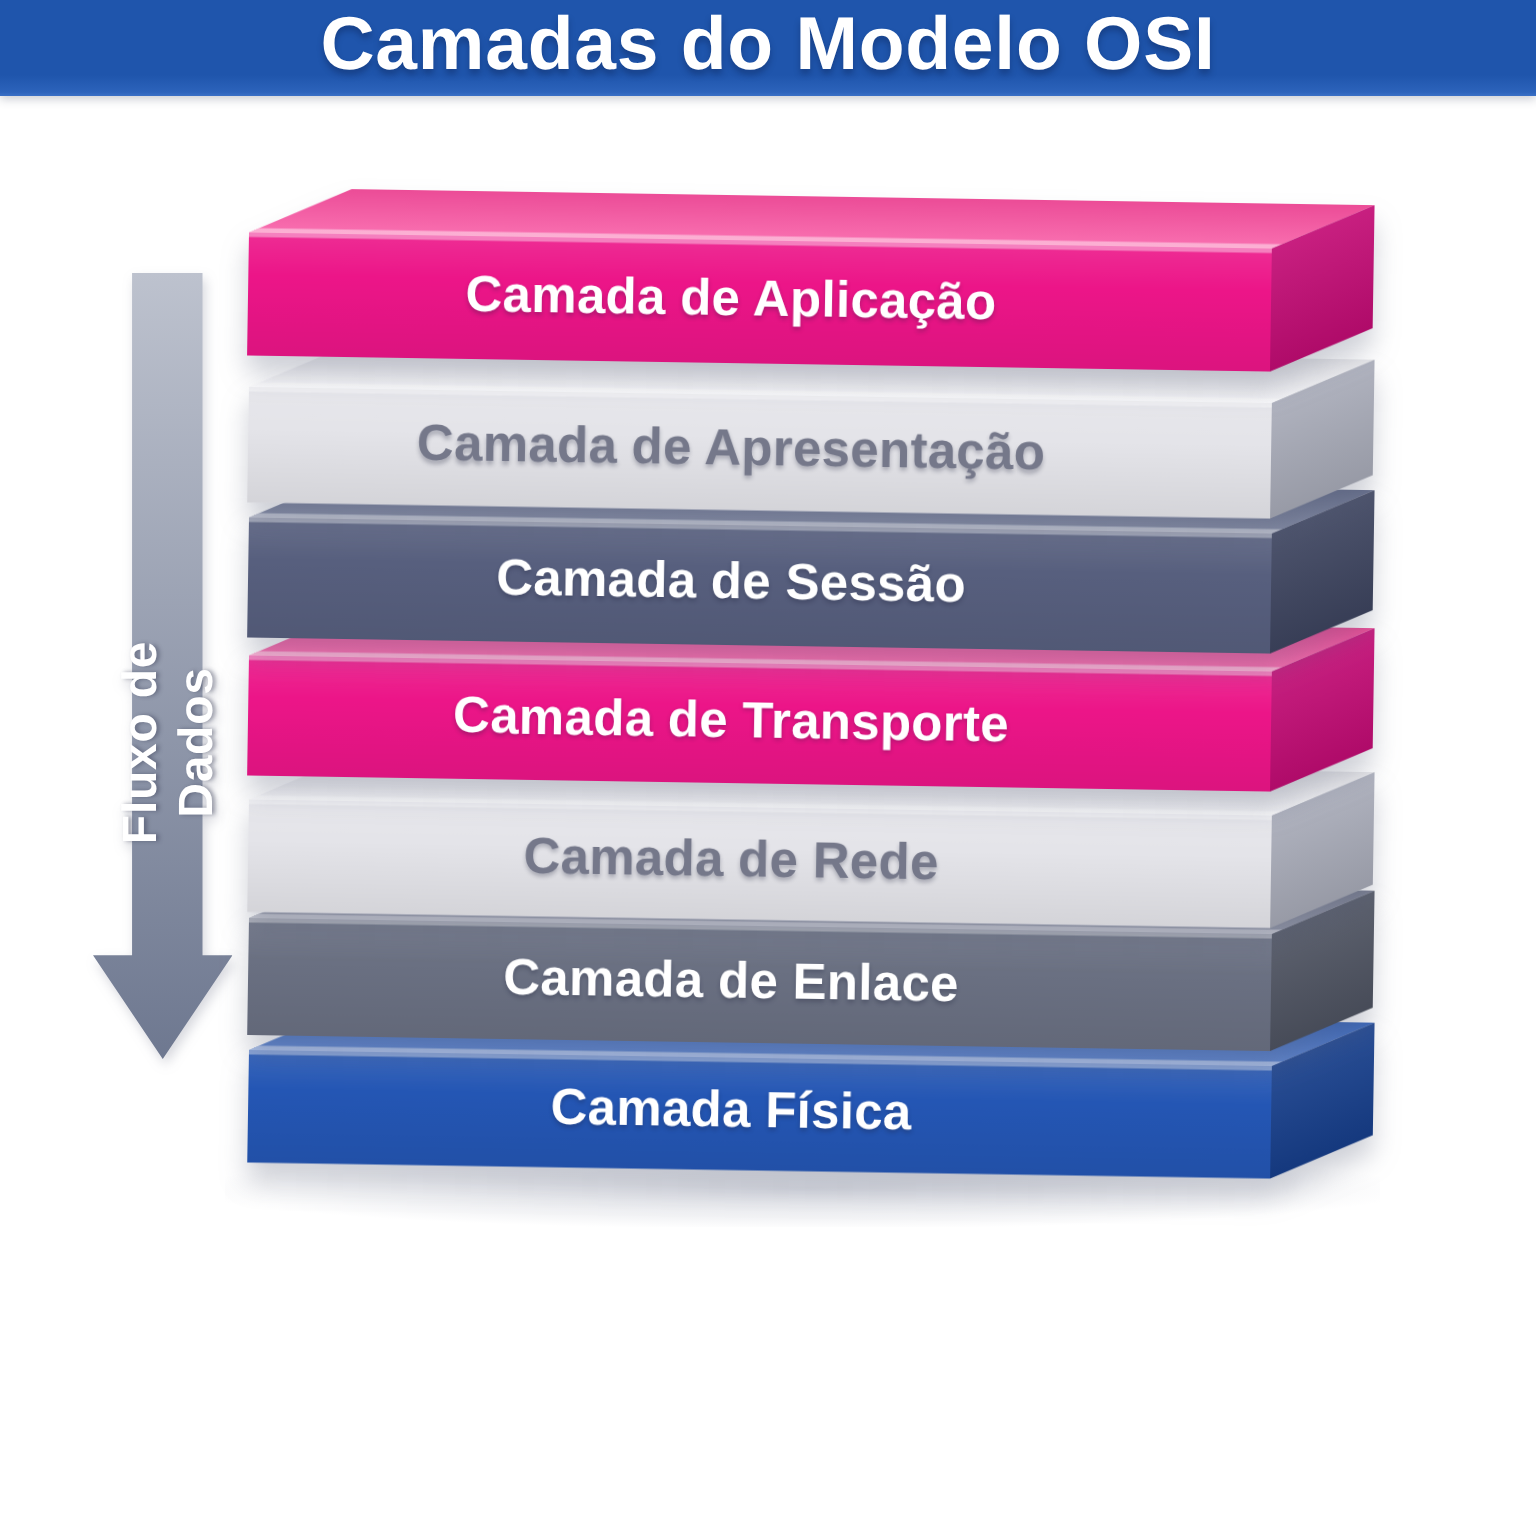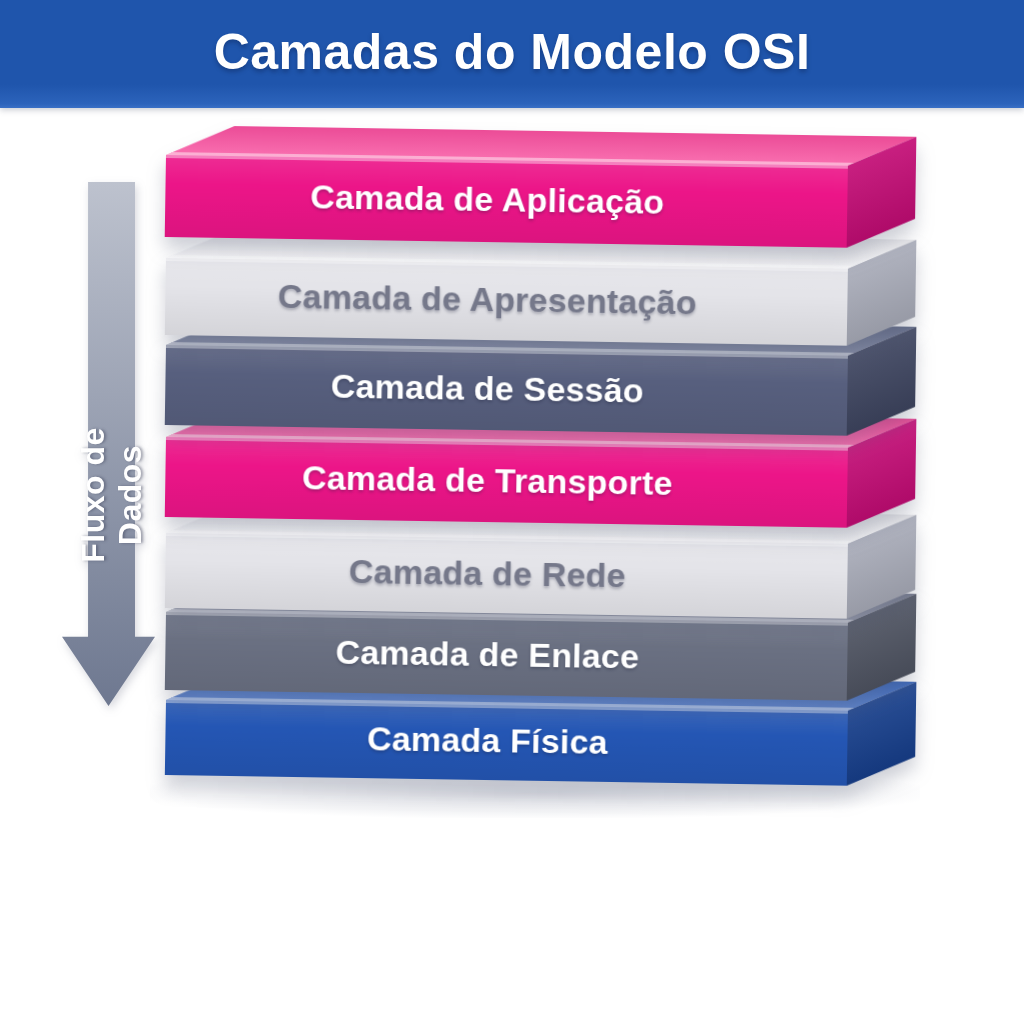--- a/index.html
+++ b/index.html
@@ -4,24 +4,24 @@
 <style>
   html,body { margin:0; padding:0; background:#ffffff; }
   .canvas {
     position:relative; width:1024px; height:1024px; overflow:hidden;
     background:#ffffff;
     font-family:"Liberation Sans", sans-serif;
   }
 
   
   .header {
-    position:absolute; left:0; top:0; width:1024px; height:108px;
+    position:absolute; left:0; top:0; width:1024px; height:64px;
     background:linear-gradient(180deg, var(--header-bg) 0%, var(--header-bg) 78%, #2c63bb 96%, #3a70c6 100%);
     box-shadow:0 2px 6px rgba(40,50,80,0.25);
-    display:flex; align-items:center; justify-content:center;
+    display:flex; align-items:flex-start; justify-content:center;
     z-index:30;
   }
   .header-title {
     color:#ffffff; font-size:50px; font-weight:bold; letter-spacing:0.5px;
     text-shadow:0 3px 4px rgba(10,25,70,0.35);
     padding-bottom:4px;
   }
 
   
   .arrow {

